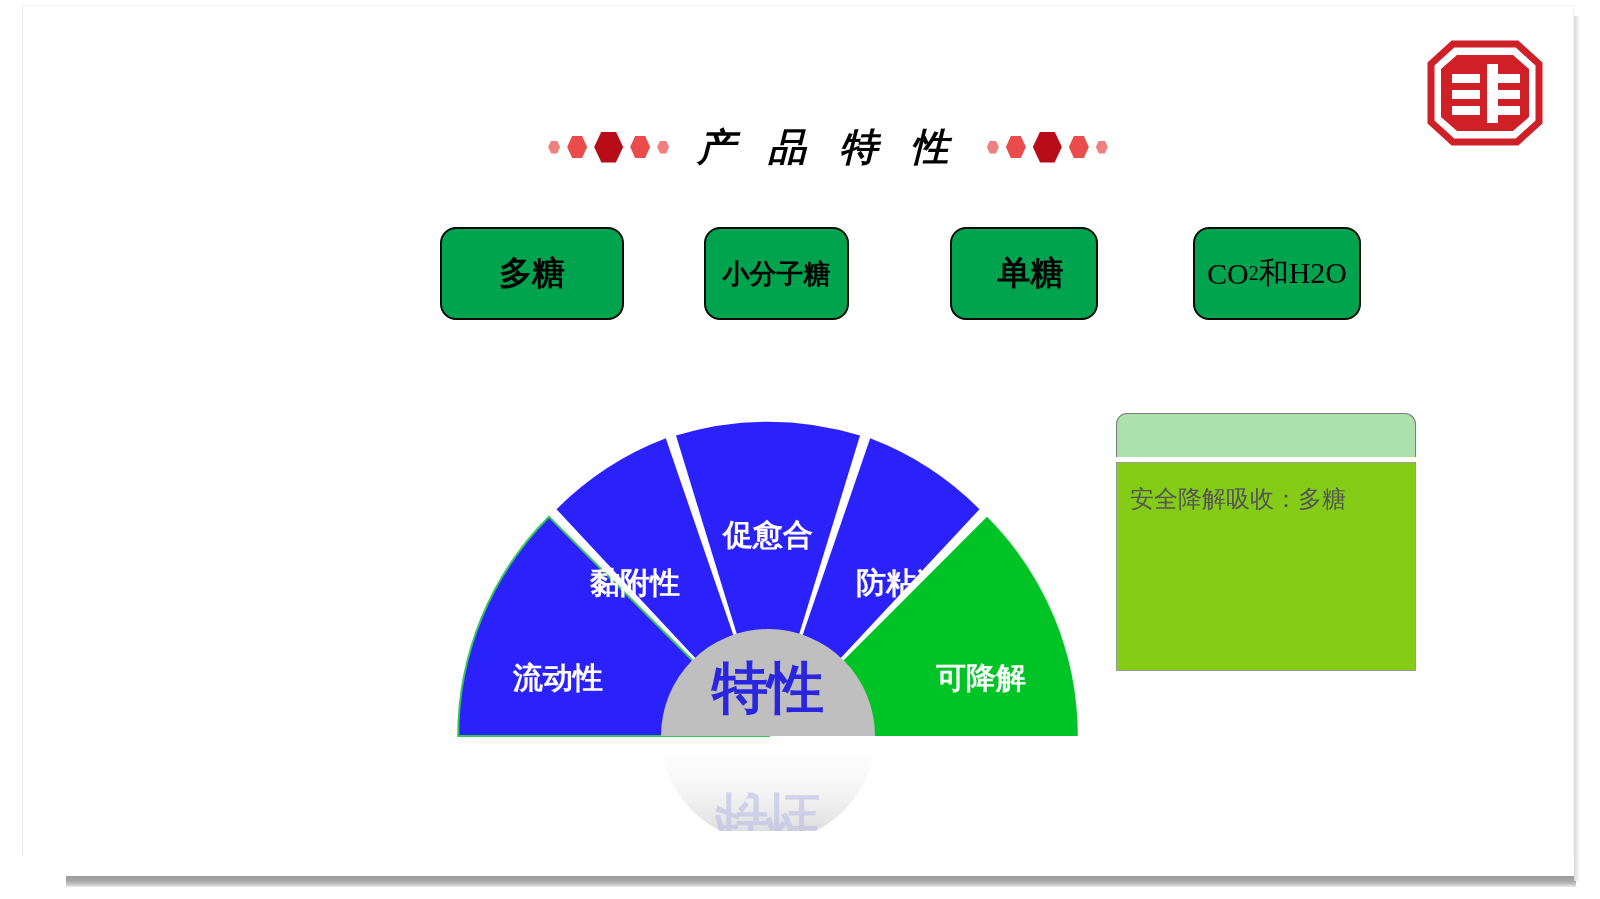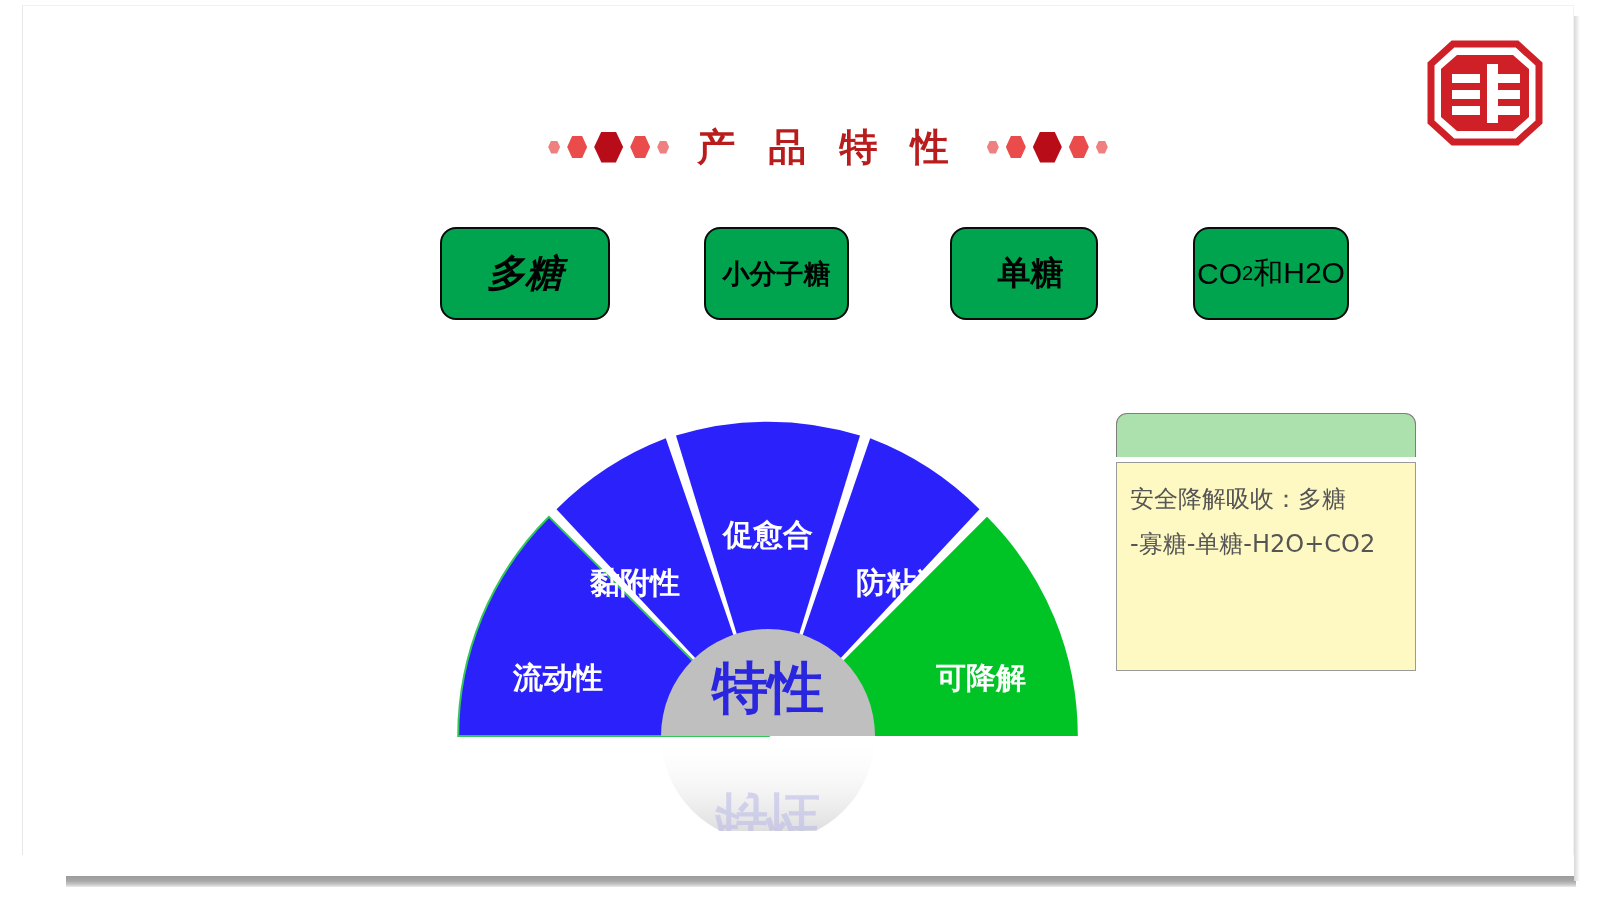--- a/index.html
+++ b/index.html
@@ -43,43 +43,44 @@
   .hex-group{display:flex;align-items:center;gap:7px;}
   .hex{
     clip-path:polygon(25% 0%,75% 0%,100% 50%,75% 100%,25% 100%,0% 50%);
     display:block;
   }
   .hex.s1{width:12px;height:13px;background:#ef8080;}
   .hex.s2{width:20px;height:22px;background:#ea4c4c;}
   .hex.s3{width:29px;height:31px;background:#b80d18;}
   #title-text{
     font-family:"DejaVu Serif","Liberation Serif",serif;
-    font-size:38px;font-weight:700;color:#b91c1c;
+    font-size:38px;font-weight:700;color:#000000;
     letter-spacing:10px;white-space:nowrap;
     padding:0 12px;
+    font-style:italic;
   }
 
   
   #logo{position:absolute;left:1402px;top:32px;width:120px;height:110px;}
 
   
   .pill{
     position:absolute;
     background:#00a44e;
     border:2px solid #0b0b0b;
     border-radius:16px;
     display:flex;align-items:center;justify-content:center;
     color:#000000;
     font-weight:700;
     box-sizing:border-box;
   }
-  #pill-0{left:417px;top:221px;width:170px;height:93px;font-size:38px;font-style:italic;}
+  #pill-0{left:417px;top:221px;width:184px;height:93px;font-size:33px;}
   #pill-1{left:681px;top:221px;width:145px;height:93px;font-size:27px;}
   #pill-2{left:927px;top:221px;width:148px;height:93px;font-size:33px;padding-left:13px;}
-  #pill-3{left:1170px;top:221px;width:156px;height:93px;font-size:30px;font-weight:400;}
+  #pill-3{left:1170px;top:221px;width:168px;height:93px;font-size:30px;font-weight:400;font-family:Liberation Serif, serif;}
   #pill-3 .sub{font-size:20px;vertical-align:-4px;}
 
   
   #fan{position:absolute;left:400px;top:405px;width:740px;height:420px;}
   .seg-label{
     font-family:"DejaVu Sans","Liberation Sans",sans-serif;
     font-size:30px;font-weight:700;fill:#ffffff;
     text-anchor:middle;dominant-baseline:middle;
   }
   #hub-label{
@@ -93,21 +94,21 @@
   #callout-head{
     position:absolute;left:0;top:0;width:300px;height:44px;
     background:#ace0ac;
     border:1px solid #7d7d7d;
     border-bottom:none;
     border-radius:11px 11px 0 0;
     box-sizing:border-box;
   }
   #callout-body{
     position:absolute;left:0;top:49px;width:300px;height:209px;
-    background:#fef9c3;
+    background:#84cc16;
     border:1px solid #9a9a9a;
     box-sizing:border-box;
     padding:14px 13px 0 13px;
   }
   .callout-line{
     font-family:"DejaVu Sans","Liberation Sans",sans-serif;
     font-size:24px;color:#555555;line-height:45px;
     white-space:nowrap;
   }
 </style>
@@ -204,20 +205,19 @@
       <text id="hub-label" x="345" y="281">特性</text>
     </g>
   </svg>
 
   <div id="callout">
     <div id="callout-head">
       <span></span>
     </div>
     <div id="callout-body">
       <div class="callout-line">安全降解吸收：多糖</div>
-      <div class="callout-line">-寡糖-单糖-H2O+CO2</div>
     </div>
   </div>
 
 </div>
 
 <div id="slide-shadow"></div>
 <div id="slide-shadow-r"></div>
 
 </body></html>

